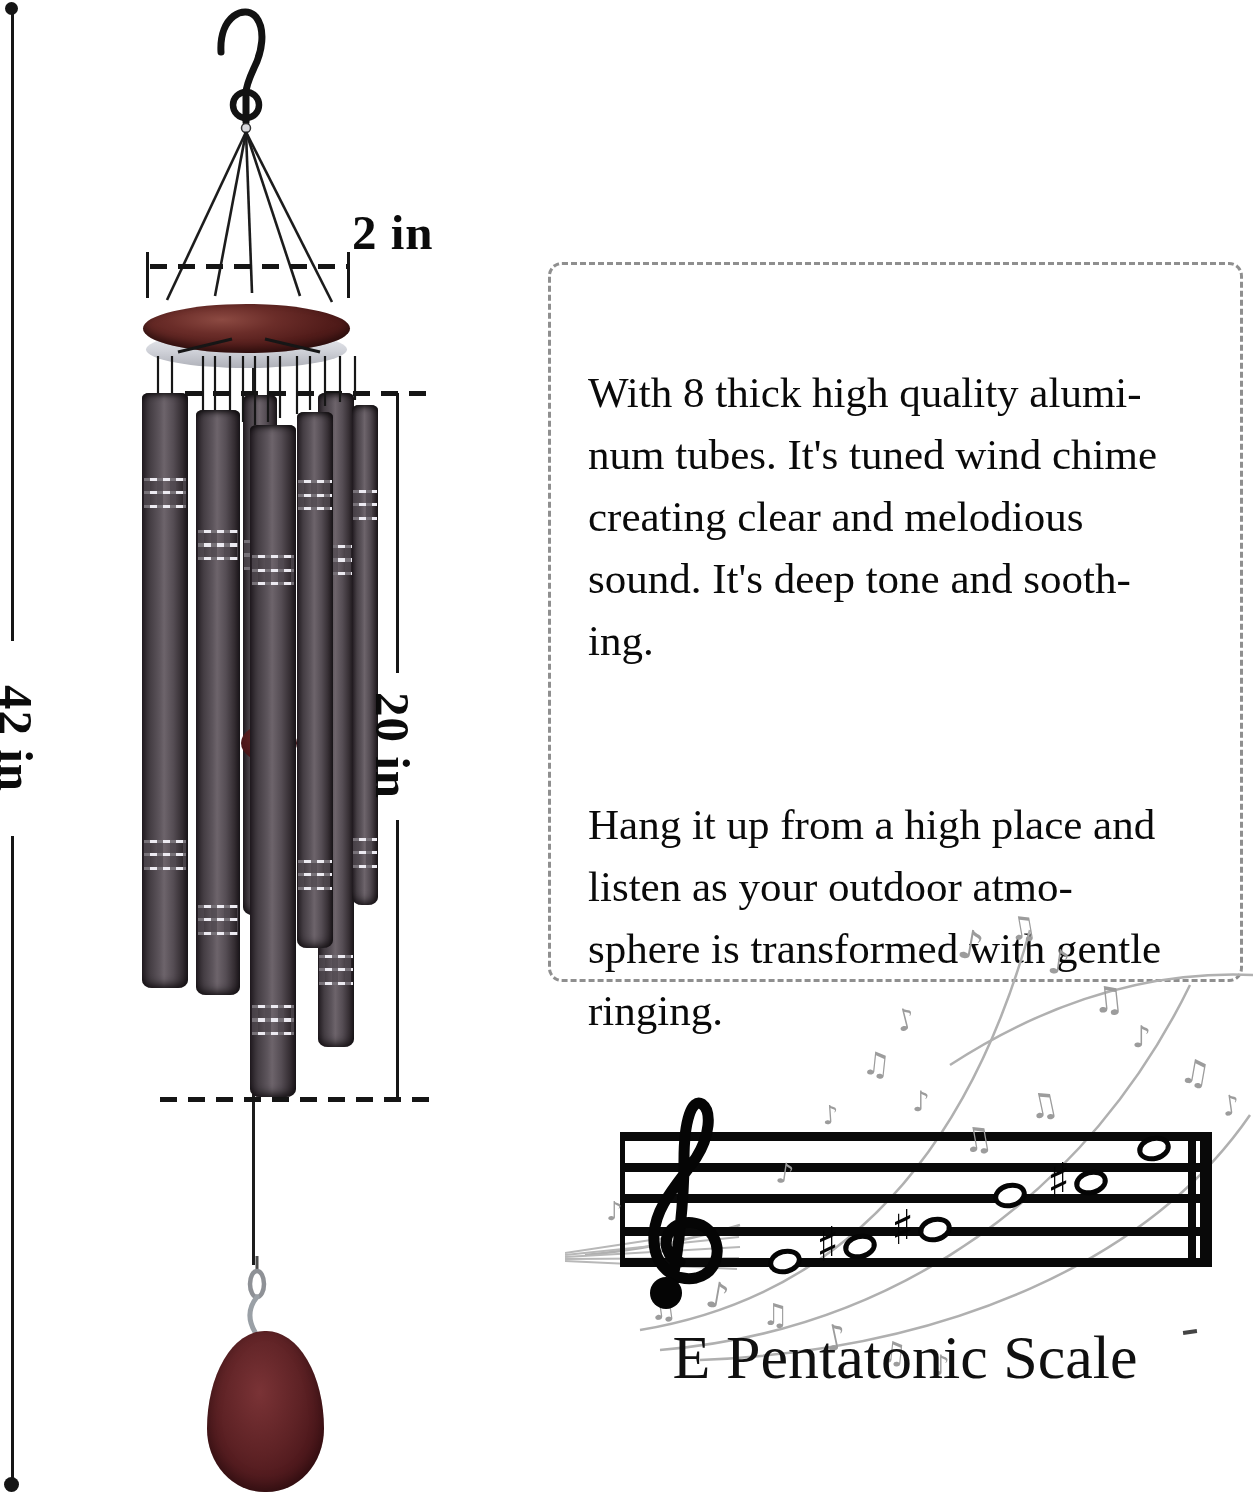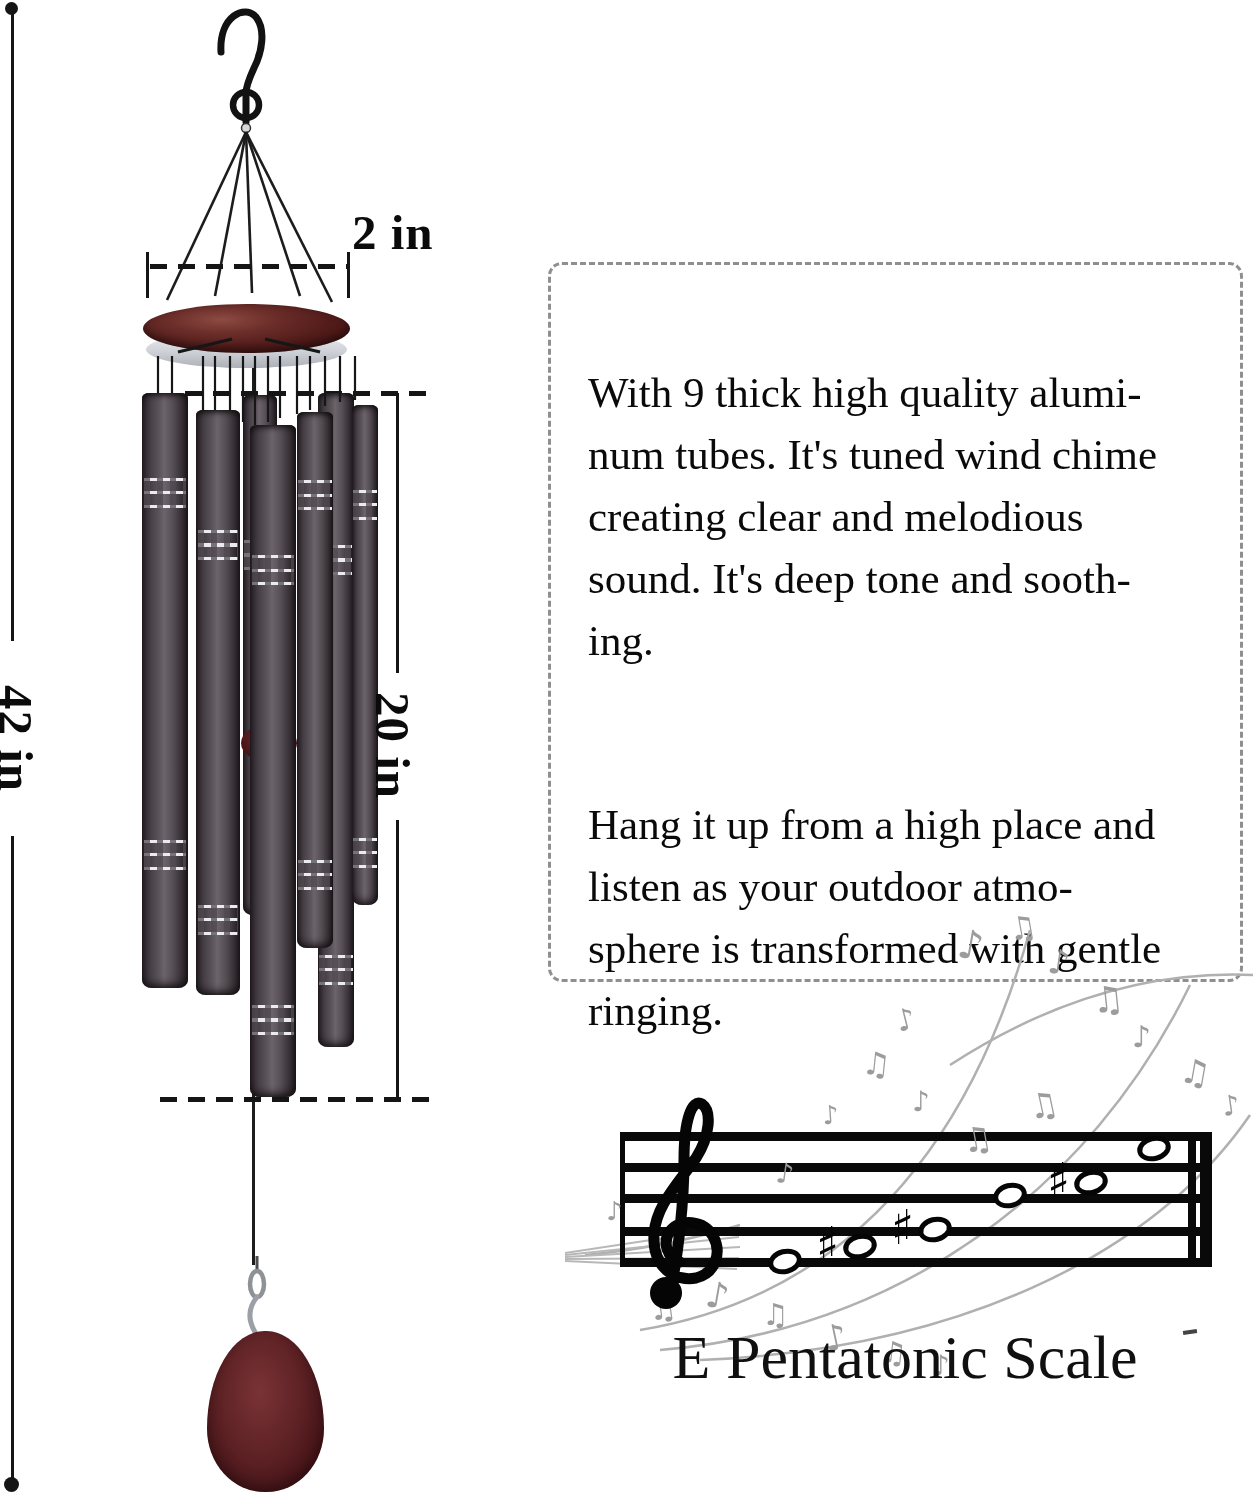--- a/index.html
+++ b/index.html
@@ -152,21 +152,21 @@
 
   <svg class="abs" style="left:238px;top:1256px;z-index:4;" width="48" height="84" viewBox="0 0 48 84">
     <path d="M19 0 L19 15" stroke="#4d4d4d" stroke-width="3" fill="none"></path>
     <ellipse cx="19" cy="28" rx="7" ry="13" fill="none" stroke="#8e9196" stroke-width="4.5"></ellipse>
     <path d="M19 41 C 10 52 10 64 17 76" fill="none" stroke="#9aa0a6" stroke-width="5" stroke-linecap="round"></path>
   </svg>
   <div class="catcher" style="left:207px;top:1331px;width:117px;height:161px;"></div>
 
   <div class="desc-box"></div>
   <div class="desc-text">
-    <div class="p1">With 9 thick high quality alumi-
+    <div class="p1">With 8 thick high quality alumi-
 num tubes. It's tuned wind chime
 creating clear and melodious
 sound. It's deep tone and sooth-
 ing.</div>
     <div class="p2">Hang it up from a high place and
 listen as your outdoor atmo-
 sphere is transformed with gentle
 ringing.</div>
   </div>
 

